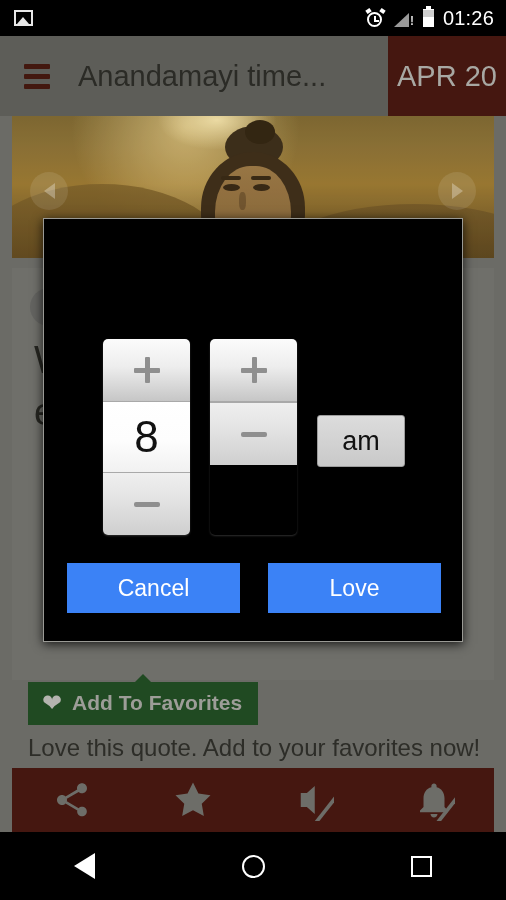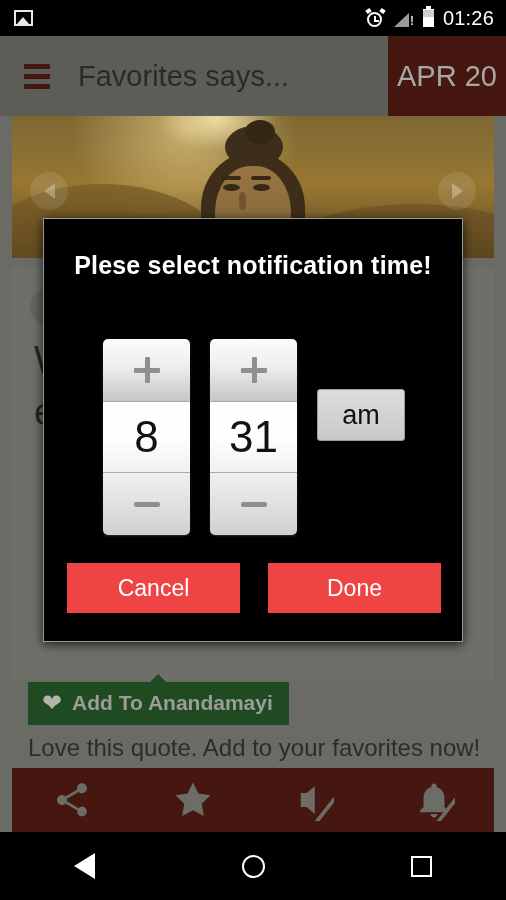--- a/index.html
+++ b/index.html
@@ -176,29 +176,29 @@
   .plus-g{position:relative;width:30px;height:30px;}
   .plus-g:before{content:"";position:absolute;left:13px;top:2px;width:5px;height:26px;background:#8f8f8f;border-radius:1px;}
   .plus-g:after{content:"";position:absolute;left:2px;top:13px;width:26px;height:5px;background:#8f8f8f;border-radius:1px;}
   .minus-g{width:26px;height:5px;background:#8f8f8f;border-radius:2px;}
   .sp-val{
     flex:1;display:flex;align-items:center;justify-content:center;
     background:linear-gradient(180deg,#ffffff 0%,#fdfdfd 55%,#f1f1f1 100%);
     color:#121212;font-size:44px;cursor:pointer;
   }
   .ampm{
-    margin-top:50px;width:88px;height:52px;border-radius:3px;border:1px solid #9d9d9d;box-sizing:border-box;
+    margin-top:76px;width:88px;height:52px;border-radius:3px;border:1px solid #9d9d9d;box-sizing:border-box;
     background:linear-gradient(180deg,#dcdcdc,#c9c9c9);
     color:#111;font-size:27px;display:flex;align-items:center;justify-content:center;cursor:pointer;
   }
   .dialog-actions{
     position:absolute;left:0;bottom:28px;width:420px;display:flex;justify-content:space-between;padding:0 23px;box-sizing:border-box;
   }
   .dlg-btn{
-    width:173px;height:50px;background:#ef4444;color:#fff;font-size:23px;border:none;cursor:pointer;
+    width:173px;height:50px;background:#3b82f6;color:#fff;font-size:23px;border:none;cursor:pointer;
     display:flex;align-items:center;justify-content:center;font-family:"Liberation Sans",sans-serif;
   }
 
   
   .navbar{position:absolute;left:0;top:832px;width:506px;height:68px;background:#000;display:flex;align-items:center;}
   .navbar .cell{flex:1;display:flex;align-items:center;justify-content:center;cursor:pointer;}
   .nav-back{width:0;height:0;border-top:13px solid transparent;border-bottom:13px solid transparent;border-right:21px solid #fff;}
   .nav-home{width:23px;height:23px;border:2px solid #fff;border-radius:50%;box-sizing:border-box;}
   .nav-recent{width:21px;height:21px;border:2px solid #fff;box-sizing:border-box;}
 </style>
@@ -230,21 +230,21 @@
       <span class="sb-time">01:26</span>
     </div>
   </div>
 
   <div class="appbar">
     <div class="hamburger">
         <i></i>
         <i></i>
         <i></i>
       </div>
-    <div class="appbar-title">Favorites says...</div>
+    <div class="appbar-title">Anandamayi time...</div>
     <div class="date-badge">APR 20</div>
   </div>
 
   <div class="content">
 
     <div class="hero">
       <div class="sun"></div>
       <div class="dune"></div>
       <div class="dune2"></div>
       <div class="portrait">
@@ -269,21 +269,21 @@
     </div>
 
     <div class="quote-card">
       <div class="quote-avatar">“</div>
       <div class="quote-text">W... t... i... y... r... W... c. every heart.</div>
     </div>
 
     <div class="fav-wrap">
       <div class="fav-badge">
         <span class="heart">❤</span>
-        <span>Add To Anandamayi</span>
+        <span>Add To Favorites</span>
       </div>
       <div class="fav-sub">Love this quote. Add to your favorites now!</div>
     </div>
 
     <div class="bottombar">
       <div class="cell">
         <svg width="40" height="40" viewBox="0 0 24 24">
           <path class="ic" d="M18 16.1c-.8 0-1.5.3-2 .8l-7.1-4.2c.1-.2.1-.5.1-.7s0-.5-.1-.7L16 7.2c.5.5 1.2.8 2 .8 1.7 0 3-1.3 3-3s-1.3-3-3-3-3 1.3-3 3c0 .2 0 .5.1.7L8.1 9.9c-.5-.6-1.3-.9-2.1-.9-1.7 0-3 1.3-3 3s1.3 3 3 3c.8 0 1.6-.3 2.1-.9l7.1 4.2c0 .2-.1.4-.1.6 0 1.6 1.3 2.9 2.9 2.9s2.9-1.3 2.9-2.9-1.3-2.8-2.9-2.8z"></path>
         </svg>
       </div>
@@ -303,49 +303,47 @@
           <path class="ic" d="M12 22c1.1 0 2-.9 2-2h-4c0 1.1.9 2 2 2zm6-6v-5c0-3.1-1.6-5.6-4.5-6.3V4c0-.8-.7-1.5-1.5-1.5S10.5 3.2 10.5 4v.7C7.6 5.4 6 7.9 6 11v5l-2 2v1h16v-1l-2-2z"></path>
           <rect class="ic" x="1.5" y="20.5" width="23" height="2.1" transform="rotate(-52 12 12)"></rect>
         </svg>
       </div>
     </div>
   </div>
 
   <div class="scrim"></div>
 
   <div class="dialog">
-    <div class="dialog-title">Plese select notification time!</div>
 
     <div class="picker-row">
       <div class="spinner">
         <div class="sp-btn">
           <span class="plus-g"></span>
         </div>
         <div class="sp-val">8</div>
         <div class="sp-btn minus">
           <span class="minus-g"></span>
         </div>
       </div>
 
       <div class="spinner">
         <div class="sp-btn">
           <span class="plus-g"></span>
         </div>
-        <div class="sp-val">31</div>
         <div class="sp-btn minus">
           <span class="minus-g"></span>
         </div>
       </div>
 
       <div class="ampm">am</div>
     </div>
 
     <div class="dialog-actions">
       <button class="dlg-btn">Cancel</button>
-      <button class="dlg-btn">Done</button>
+      <button class="dlg-btn">Love</button>
     </div>
   </div>
 
   <div class="navbar">
     <div class="cell">
       <span class="nav-back"></span>
     </div>
     <div class="cell">
       <span class="nav-home"></span>
     </div>

